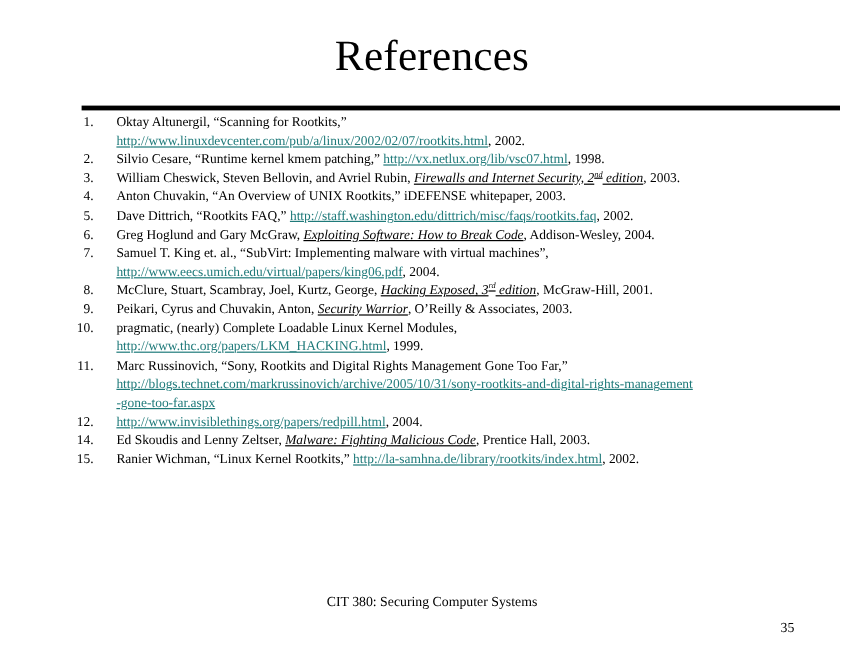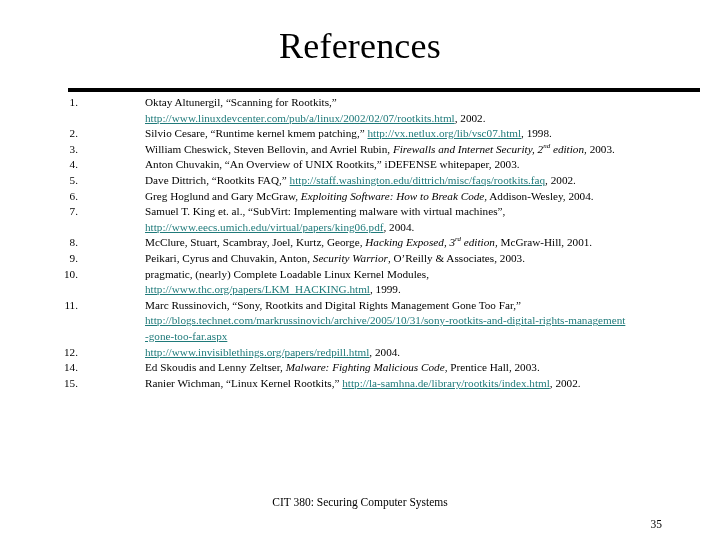--- a/index.html
+++ b/index.html
@@ -72,35 +72,35 @@
     width: 38px;
     text-align: right;
     font-size: 11.2px;
     line-height: 15.6px;
     color: #000000;
   }
 
   .ref-body {
     display: block;
     white-space: normal;
-    margin-left: 48px;
   }
 
   .ref-line {
     display: block;
     white-space: nowrap;
   }
 
   a.reflink, .reflink {
     color: #1f7a7a;
     text-decoration: underline;
   }
 
   .ital {
     font-style: italic;
+    text-decoration: underline;
   }
 
   sup {
     font-size: 0.62em;
     vertical-align: super;
     line-height: 0;
     text-align: center;
   }
 
   

